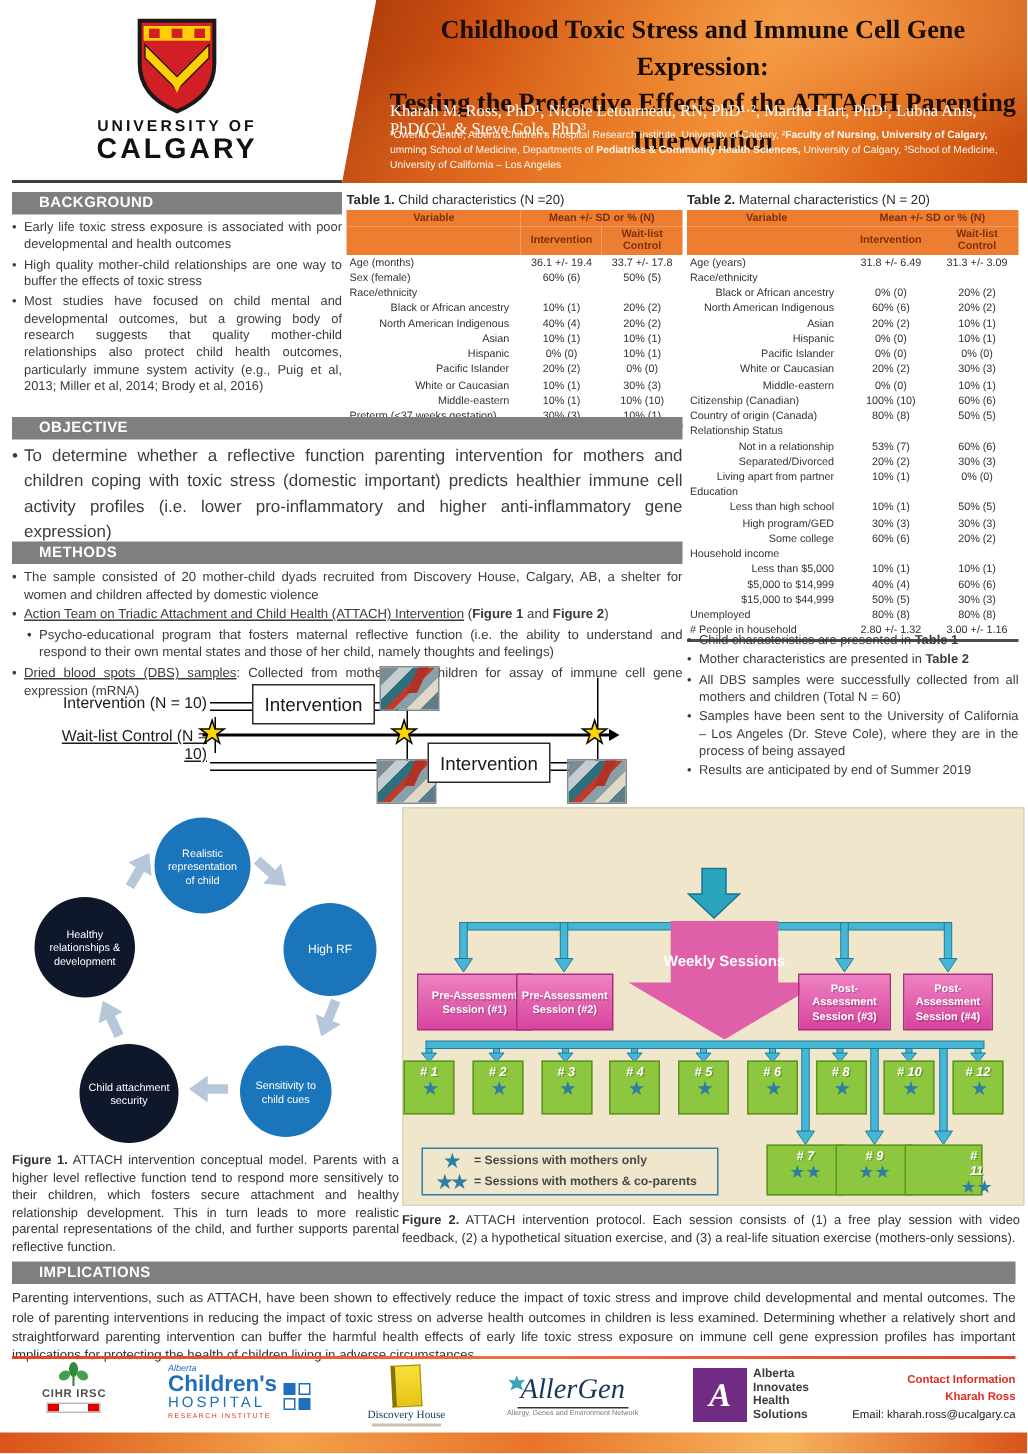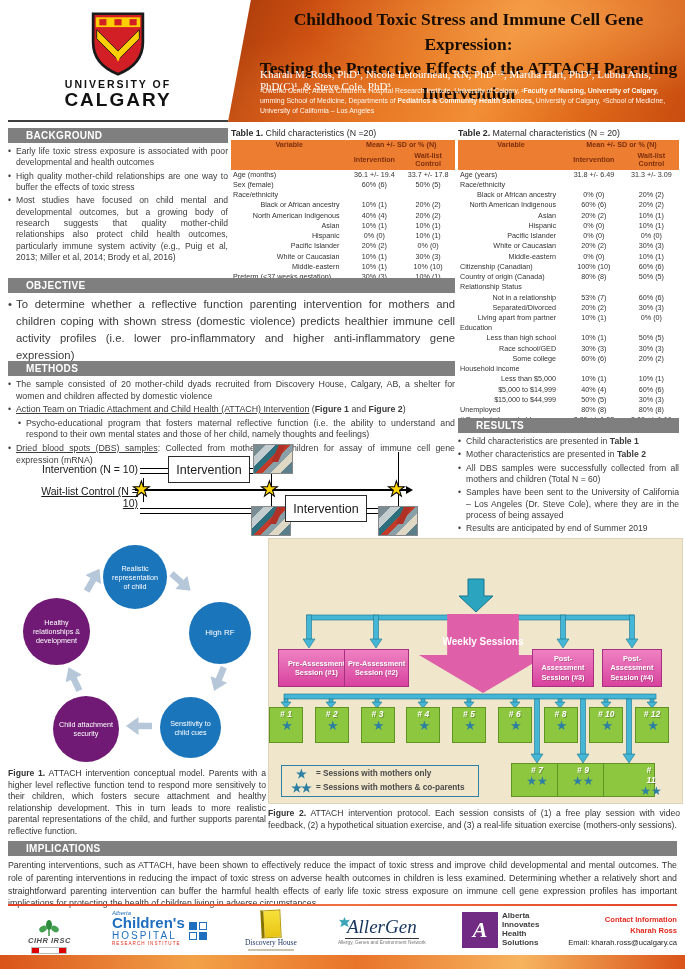--- a/index.html
+++ b/index.html
@@ -62,21 +62,21 @@
   .tl-tick{position:absolute;width:1.2px;background:#000;}
   .tl-star{position:absolute;font-size:21px;color:#ffd400;-webkit-text-stroke:1px #000;line-height:1;z-index:5;}
   .dbs-photo{position:absolute;width:38px;height:28px;border:1px solid #888;
       background:linear-gradient(135deg,#7a8c94 0 18%,#c3cdd0 18% 32%,#2e6f7e 32% 45%,#c23b2a 45% 55%,#8aa0a8 55% 68%,#ded8c4 68% 82%,#5b7f8a 82% 100%);}
   .dbs-photo::after{content:"";position:absolute;left:55%;top:0;width:18%;height:60%;background:#b03226;transform:skewX(-25deg);}
 
   
   .fig1{position:absolute;left:8px;top:545px;width:258px;height:220px;}
   .circle{position:absolute;border-radius:50%;display:flex;align-items:center;justify-content:center;
           text-align:center;color:#fff;font-size:7.2px;line-height:1.25;padding:6px;box-sizing:border-box;}
-  .c-blue{background:#1b75bb;} .c-teal{background:#701a75;}
+  .c-blue{background:#1b75bb;} .c-teal{background:#0f172a;}
   .cyc-arrow{position:absolute;width:26px;height:18px;background:#b5c7d8;
      clip-path:polygon(0 32%,52% 32%,52% 0,100% 50%,52% 100%,52% 68%,0 68%);}
   .fig-caption{font-size:8.6px;line-height:1.35;text-align:justify;color:#333;}
 
   
   .fig2{position:absolute;left:268px;top:538px;width:415px;height:266px;background:#efe6cb;border:1px solid #ddd3b8;box-sizing:border-box;}
   .fig2-banner{position:absolute;left:72px;top:2px;width:268px;height:38px;
       background:linear-gradient(#45b3cc,#1d84a2);border:1px solid #156d86;box-sizing:border-box;
       display:flex;flex-direction:column;align-items:center;justify-content:center;
       color:#fff;font-weight:bold;font-size:13.5px;line-height:1.25;text-shadow:1px 1px 1px rgba(0,0,0,.35);}
@@ -360,21 +360,21 @@
             <td class="var">Education</td>
             <td class="val"></td>
             <td class="val"></td>
           </tr>
           <tr>
             <td class="var sub">Less than high school</td>
             <td class="val">10% (1)</td>
             <td class="val">50% (5)</td>
           </tr>
           <tr>
-            <td class="var sub">Race school/GED</td>
+            <td class="var sub">High program/GED</td>
             <td class="val">30% (3)</td>
             <td class="val">30% (3)</td>
           </tr>
           <tr>
             <td class="var sub">Some college</td>
             <td class="val">60% (6)</td>
             <td class="val">20% (2)</td>
           </tr>
           <tr>
             <td class="var">Household income</td>
@@ -408,21 +408,21 @@
           </tr>
         </tbody>
     </table>
   </div>
 
   <div class="abs obj" style="left:8px;top:278px;width:447px;">
     <div class="bar">OBJECTIVE</div>
     <div class="bullets">
         <div class="bullet">
           <span class="dot">•</span>
-          <span class="btxt">To determine whether a reflective function parenting intervention for mothers and children coping with shown stress (domestic violence) predicts healthier immune cell activity profiles (i.e. lower pro-inflammatory and higher anti-inflammatory gene expression)</span>
+          <span class="btxt">To determine whether a reflective function parenting intervention for mothers and children coping with toxic stress (domestic important) predicts healthier immune cell activity profiles (i.e. lower pro-inflammatory and higher anti-inflammatory gene expression)</span>
         </div>
       </div>
   </div>
 
   <div class="abs methods-col" style="left:8px;top:361px;width:447px;">
     <div class="bar">METHODS</div>
     <div class="bullets">
         <div class="bullet">
           <span class="dot">•</span>
           <span class="btxt">The sample consisted of 20 mother-child dyads recruited from Discovery House, Calgary, AB, a shelter for women and children affected by domestic violence</span>
@@ -464,21 +464,20 @@
     <span class="tl-star" style="left:104px;top:30px;">★</span>
     <span class="tl-star" style="left:232px;top:30px;">★</span>
     <span class="tl-star" style="left:359px;top:30px;">★</span>
 
     <div class="dbs-photo" style="left:225px;top:-4px;"></div>
     <div class="dbs-photo" style="left:223px;top:58px;"></div>
     <div class="dbs-photo" style="left:350px;top:58px;"></div>
   </div>
 
   <div class="abs" style="left:458px;top:418px;width:221px;">
-    <div class="bar">RESULTS</div>
     <div class="bullets">
         <div class="bullet">
           <span class="dot">•</span>
           <span class="btxt">Child characteristics are presented in <b>Table 1</b></span>
         </div>
         <div class="bullet">
           <span class="dot">•</span>
           <span class="btxt">Mother characteristics are presented in <b>Table 2</b></span>
         </div>
         <div class="bullet">
@@ -621,21 +620,21 @@
         </div>
       </div>
   </div>
   <div class="abs fig-caption" style="left:268px;top:808px;width:412px;"><b>Figure 2.</b> ATTACH intervention protocol. Each session consists of (1) a free play session with video feedback, (2) a hypothetical situation exercise, and (3) a real-life situation exercise  (mothers-only sessions).</div>
 
   <div class="abs bar" style="left:8px;top:841px;width:651px;">IMPLICATIONS</div>
   <div class="impl-text">Parenting interventions, such as ATTACH, have been shown to effectively reduce the impact of toxic stress and improve child developmental and mental outcomes. The role of parenting interventions in reducing the impact of toxic stress on adverse health outcomes in children is less examined. Determining whether a relatively short and straightforward parenting intervention can buffer the harmful health effects of early life toxic stress exposure on immune cell gene expression profiles has important implications for protecting the health of children living in adverse circumstances.</div>
   <div class="red-rule"></div>
 
   <div class="footer">
-    <div class="flogo" style="left:28px;top:12px;font-style:italic;">
+    <div class="flogo" style="left:28px;top:0;">
       <svg width="22" height="16" viewBox="0 0 22 16">
         <ellipse cx="11" cy="5" rx="3" ry="5" fill="#2e8b3d"></ellipse>
         <ellipse cx="5" cy="9" rx="4" ry="3" fill="#45a04f" transform="rotate(-30 5 9)"></ellipse>
         <ellipse cx="17" cy="9" rx="4" ry="3" fill="#45a04f" transform="rotate(30 17 9)"></ellipse>
         <rect x="10.3" y="8" width="1.4" height="8" fill="#2e8b3d"></rect>
       </svg>
       <div class="cihr-text">CIHR IRSC</div>
       <div class="cihr-flag"></div>
     </div>
 

